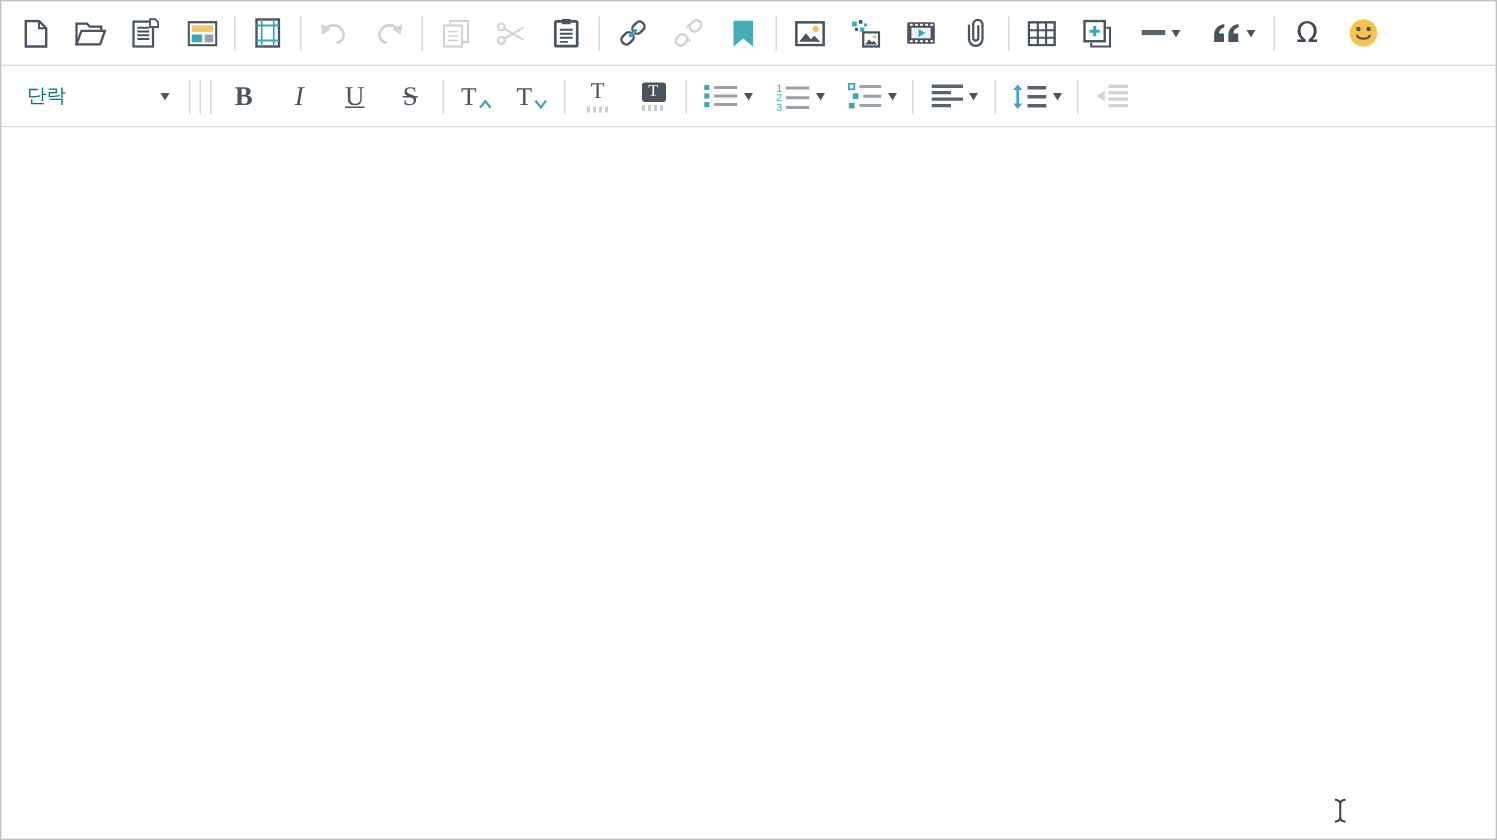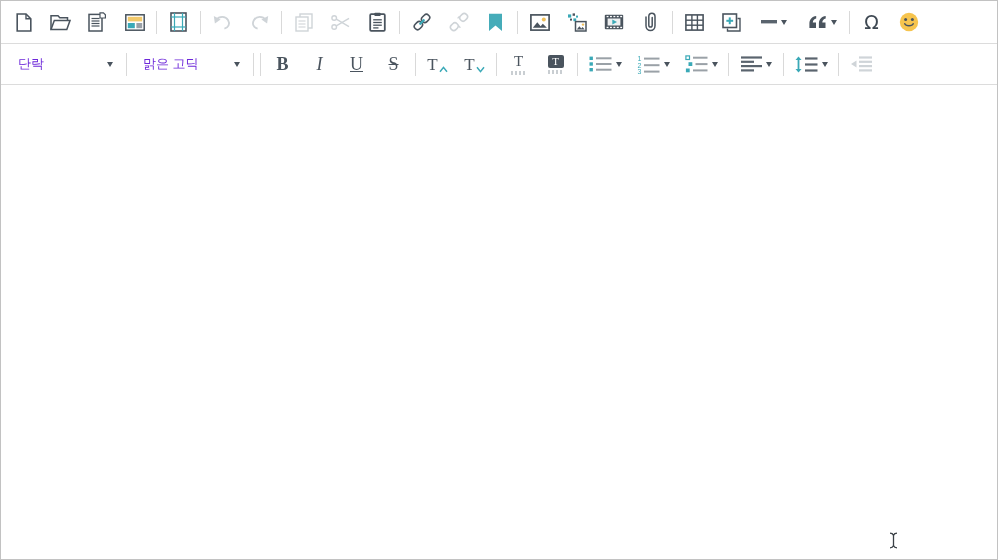--- a/index.html
+++ b/index.html
@@ -30,21 +30,21 @@
   .tb-btn.wide{width:48px;gap:4px;}
   .tb-btn.disabled{color:var(--ic-dis);cursor:default;}
   .sep{width:1px;height:23px;background:var(--sep);margin:0 3px;flex:0 0 auto;}
   .caret{
     width:0;height:0;flex:0 0 auto;
     border-left:3.5px solid transparent;border-right:3.5px solid transparent;
     border-top:5px solid #4a545e;
   }
   .tb-select{
     height:32px;flex:0 0 auto;display:flex;align-items:center;justify-content:space-between;
-    padding:0 10px 0 13px;cursor:pointer;color:#6d28d9;font-size:13px;
+    padding:0 10px 0 13px;cursor:pointer;color:#0f766e;font-size:13px;
   }
   .sel-paragraph{width:95px;}
   .sel-font{width:97px;}
   .sel-size{width:94px;}
   .fmt-letter{
     font-family:"Liberation Serif",serif;font-size:18px;line-height:1;
     color:inherit;
   }
   .fmt-bold{font-weight:bold;}
   .fmt-italic{font-style:italic;}
@@ -305,24 +305,20 @@
 
   <div class="toolbar row2">
 
     <div class="tb-select sel-paragraph">
       <span>단락</span>
       <span class="caret"></span>
     </div>
 
     <div class="sep"></div>
 
-    <div class="tb-select sel-font">
-      <span>맑은 고딕</span>
-      <span class="caret"></span>
-    </div>
 
     <div class="sep"></div>
 
 
     <div class="sep"></div>
 
     <div class="tb-btn">
       <span class="fmt-letter fmt-bold">B</span>
     </div>
     <div class="tb-btn">

